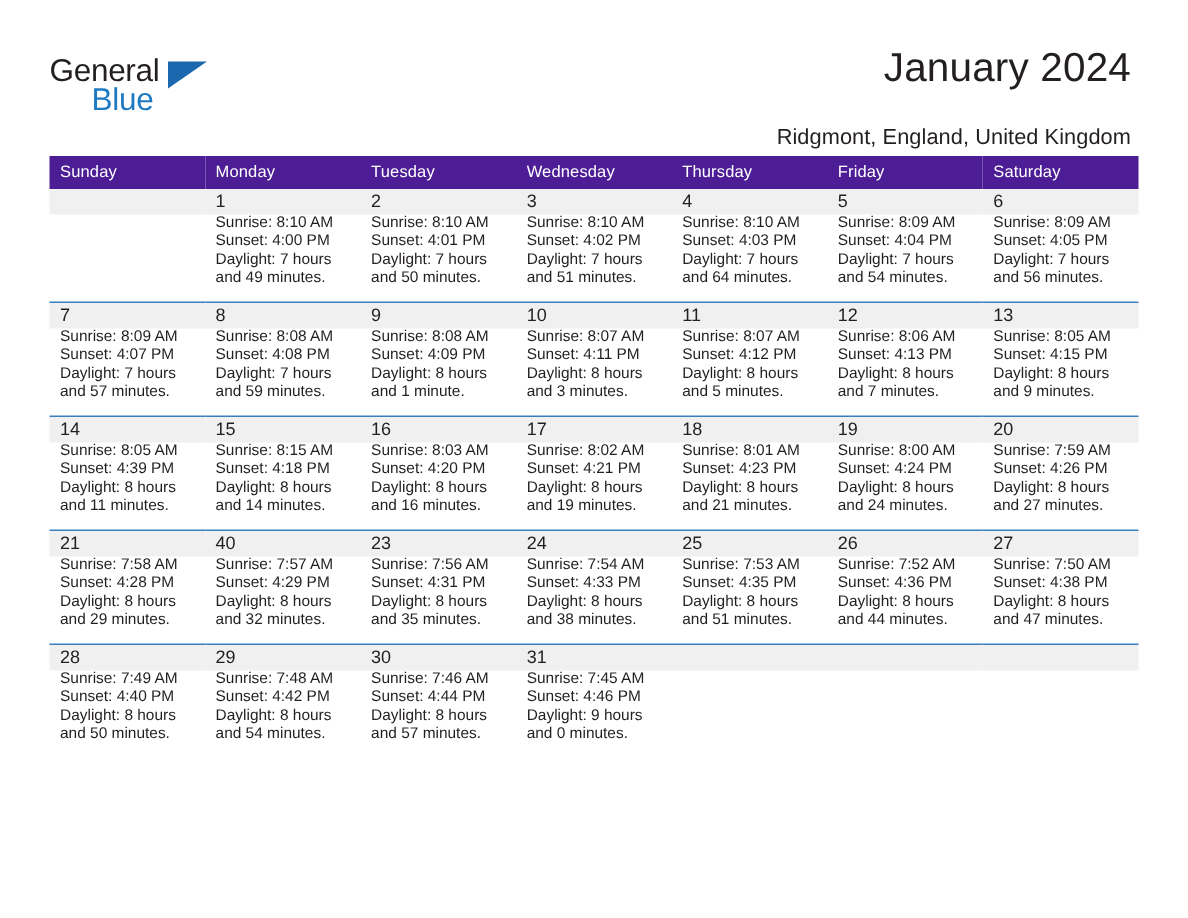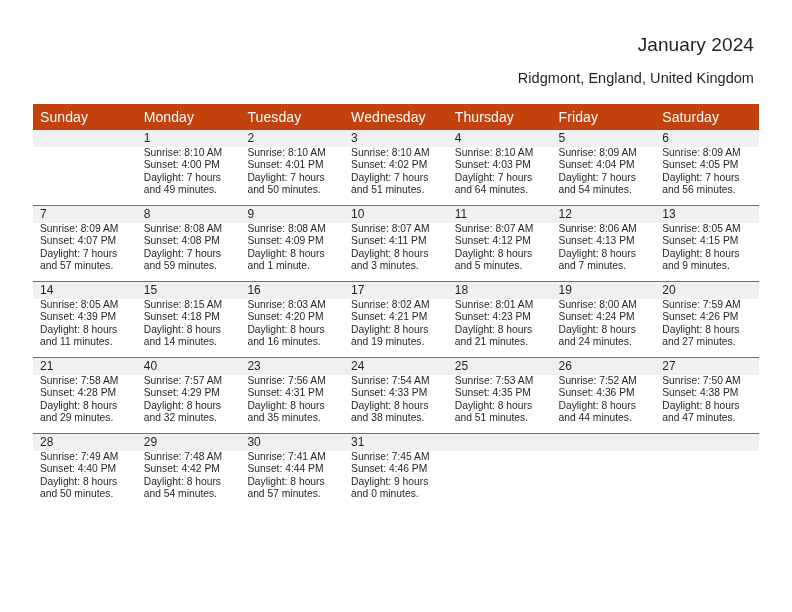--- a/index.html
+++ b/index.html
@@ -66,49 +66,49 @@
     border-right: 26px solid transparent;
   }
 
   .title-block {
     position: absolute;
     right: 38px;
     top: 28px;
     text-align: right;
   }
   .cal-title {
-    font-size: 19px;
+    font-size: 27px;
     line-height: 34px;
     color: #231f20;
     font-weight: normal;
     margin: 0;
     letter-spacing: 0.1px;
   }
   .cal-location {
     font-size: 14.5px;
     line-height: 20px;
     color: #231f20;
-    margin: 6px 0 0 0;
+    margin: 20px 0 0 0;
     letter-spacing: 0.05px;
     padding-left: 35px;
   }
 
   
   .calendar {
     position: absolute;
     left: 33px;
     top: 104px;
     width: 726px;
     border-collapse: collapse;
     table-layout: fixed;
   }
   .calendar th {
-    background: #c2410c;
+    background: #4c1d95;
     color: #ffffff;
-    font-size: 14px;
+    font-size: 11px;
     font-weight: normal;
     text-align: left;
     padding: 5px 0 5px 7px;
     height: 12px;
     letter-spacing: 0.1px;
   }
   .calendar td {
     width: 103.7px;
     height: 75px;
     vertical-align: top;
@@ -146,20 +146,25 @@
     white-space: nowrap;
   }
 </style>
 </head>
 <body>
 
 <div class="page">
 
   <div class="header">
 
+    <div class="logo">
+      <span class="logo-general">General</span>
+      <span class="logo-tri"></span>
+      <span class="logo-blue">Blue</span>
+    </div>
 
     <div class="title-block">
       <h1 class="cal-title">January 2024</h1>
       <div class="cal-location">Ridgmont, England, United Kingdom</div>
     </div>
 
   </div>
 
   <table class="calendar">
     <thead>
@@ -504,21 +509,21 @@
                 <div>Sunset: 4:42 PM</div>
                 <div>Daylight: 8 hours</div>
                 <div>and 54 minutes.</div>
               </div>
             </div>
           </td>
           <td>
             <div class="daycell">
               <div class="daynum-band">30</div>
               <div class="details">
-                <div>Sunrise: 7:41 AM</div>
+                <div>Sunrise: 7:46 AM</div>
                 <div>Sunset: 4:44 PM</div>
                 <div>Daylight: 8 hours</div>
                 <div>and 57 minutes.</div>
               </div>
             </div>
           </td>
           <td>
             <div class="daycell">
               <div class="daynum-band">31</div>
               <div class="details">

